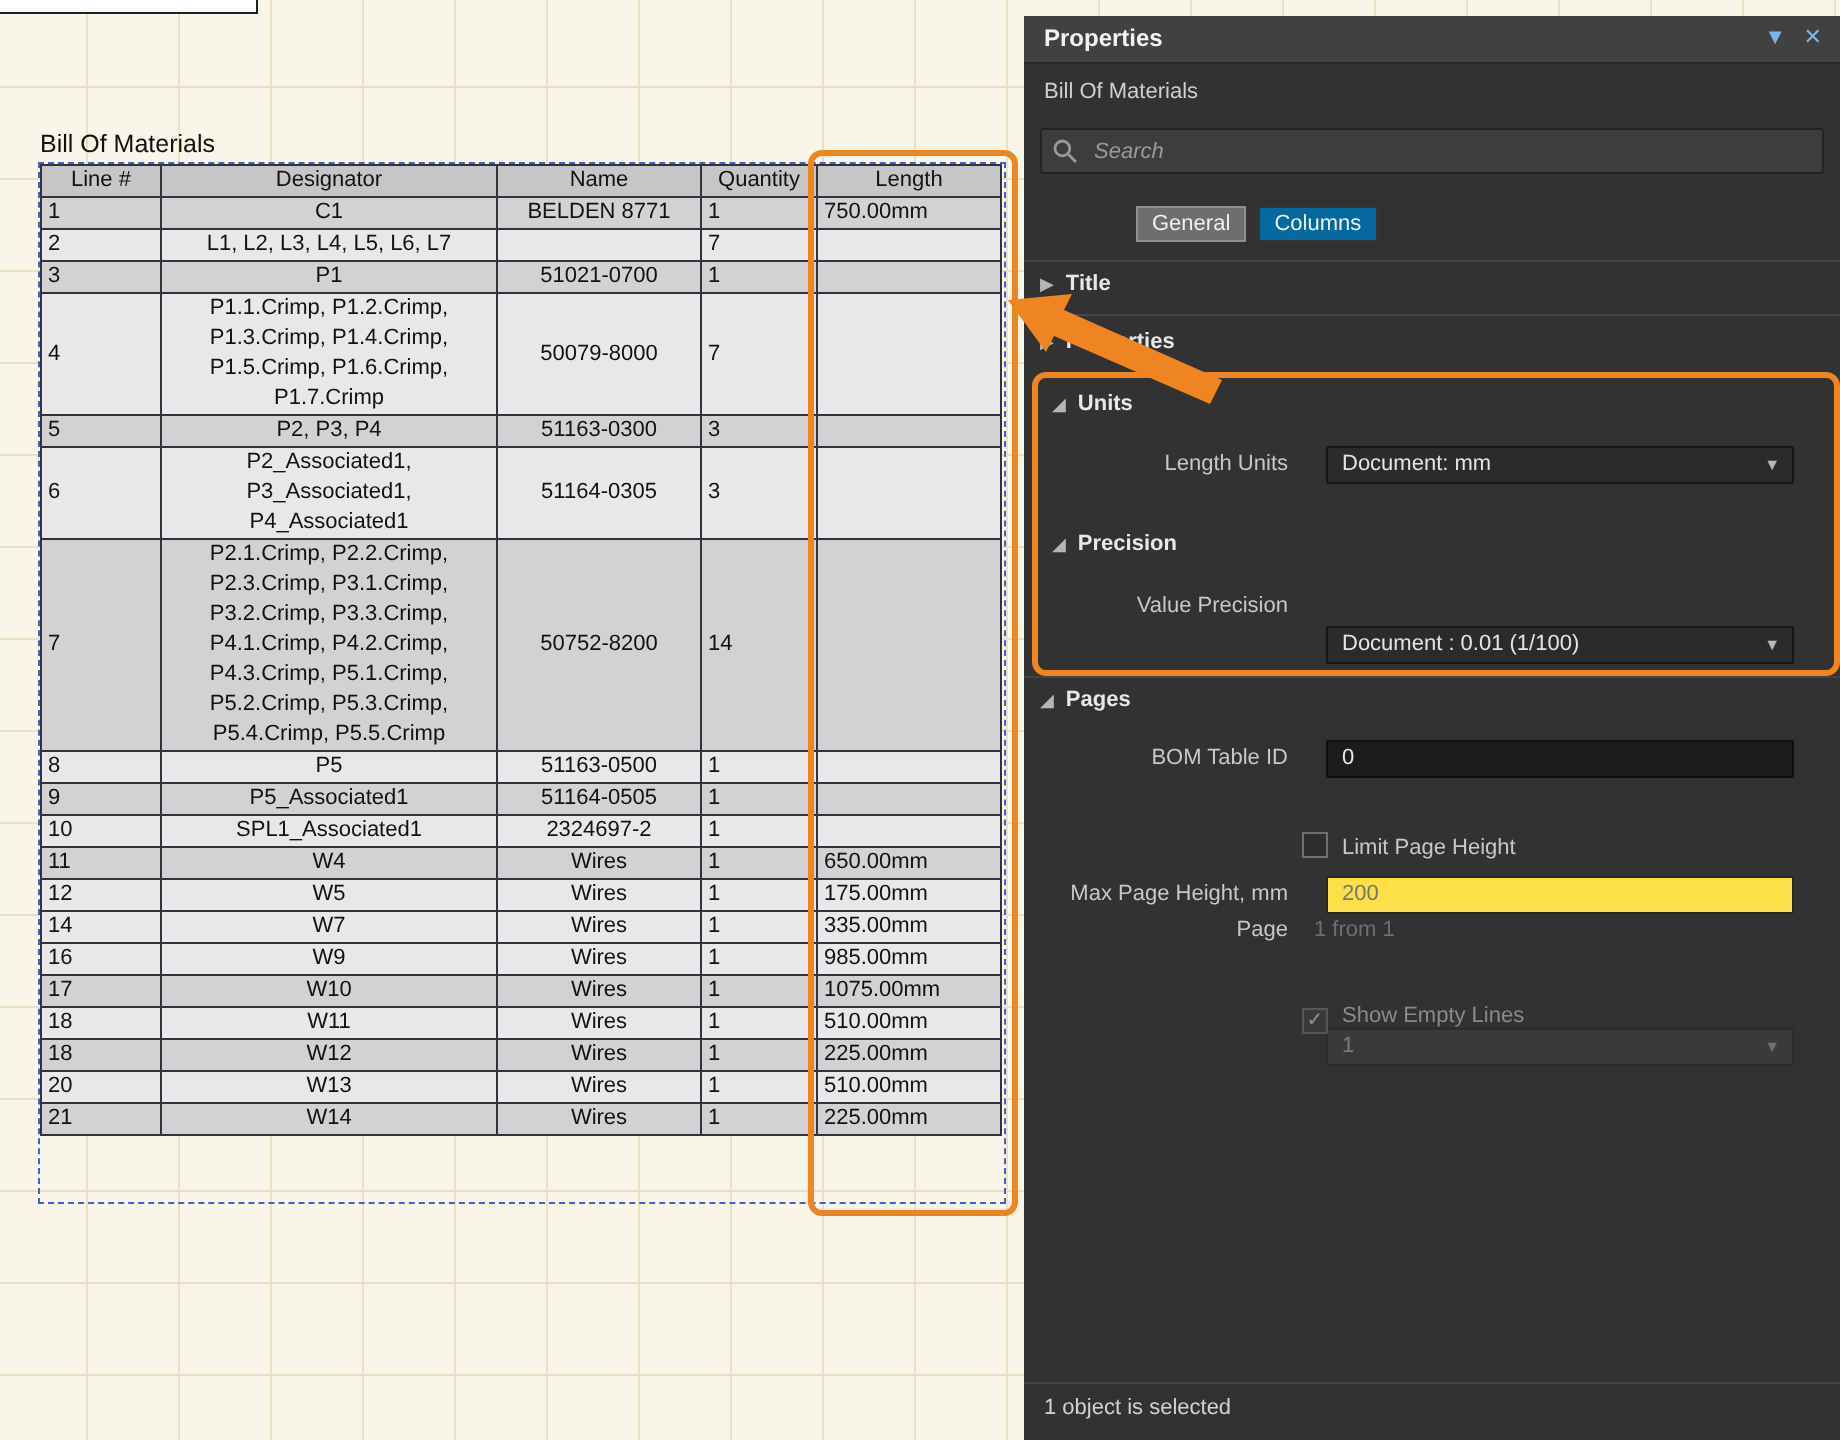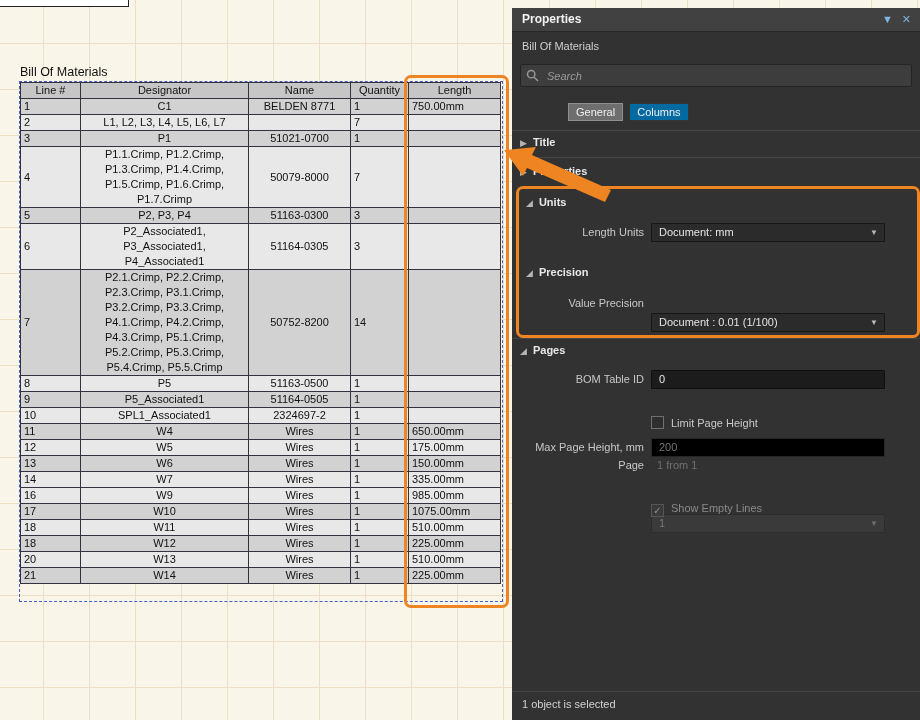--- a/index.html
+++ b/index.html
@@ -59,29 +59,29 @@
   .tab{display:inline-block;height:16px;line-height:16px;padding:0 7px;font-size:11px;color:#f0f0f0;
     background:#0369a1;border:1px solid #353535;margin-right:3px;cursor:default;}
   .tab.active{background:#6e6e6e;border-color:#8f8f8f;margin-left:36px;}
 
   .sep{position:absolute;left:0;width:100%;height:1px;background:#454545;}
 
   .sect{position:absolute;left:8px;font-weight:bold;color:#e8e8e8;white-space:nowrap;}
   .sect .tri{color:#b5b5b5;font-size:9px;margin-right:6px;font-weight:normal;}
 
   .plabel{position:absolute;left:8px;width:124px;text-align:right;color:#c8c8c8;line-height:19px;white-space:nowrap;}
-  .pfield{position:absolute;left:139px;width:234px;height:19px;box-sizing:border-box;}
+  .pfield{position:absolute;left:151px;width:234px;height:19px;box-sizing:border-box;}
 
   .dd{background:#2b2b2b;border:1px solid #161616;border-radius:1px;color:#e4e4e4;line-height:17px;padding-left:7px;position:relative;cursor:default;}
   .dd .dd-arrow{position:absolute;right:6px;top:0;line-height:17px;font-size:8px;color:#b9b9b9;}
   .dd.disabled{background:#3a3a3a;color:#7a7a7a;border-color:#2c2c2c;}
   .dd.disabled .dd-arrow{color:#6f6f6f;}
 
   .tinput{background:#1c1c1c;border:1px solid #0f0f0f;border-radius:1px;color:#e8e8e8;line-height:17px;padding-left:7px;cursor:text;}
-  .tinput.disabled{background:#000000;color:#757575;border-color:#262626;}
+  .tinput.disabled{background:#fde047;color:#757575;border-color:#262626;}
 
   .cbrow{position:absolute;left:139px;height:14px;line-height:13px;white-space:nowrap;}
   .cb{display:inline-block;width:11px;height:11px;background:#2e2e2e;border:1px solid #707070;vertical-align:-2px;margin-right:7px;
       font-size:10px;line-height:11px;text-align:center;color:#909090;}
   .cb.disabled{border-color:#565656;background:#3a3a3a;}
   .cblabel{color:#c8c8c8;}
   .cblabel.disabled{color:#8a8a8a;}
 
   .pinfo{position:absolute;left:145px;color:#6f6f6f;line-height:14px;}
 
@@ -189,27 +189,20 @@
         <td class="c-qty">1</td>
         <td class="c-len">650.00mm</td>
       </tr>
       <tr class="even">
         <td class="c-line">12</td>
         <td class="c-des">W5</td>
         <td class="c-name">Wires</td>
         <td class="c-qty">1</td>
         <td class="c-len">175.00mm</td>
       </tr>
-      <tr class="odd">
-        <td class="c-line">13</td>
-        <td class="c-des">W6</td>
-        <td class="c-name">Wires</td>
-        <td class="c-qty">1</td>
-        <td class="c-len">150.00mm</td>
-      </tr>
       <tr class="even">
         <td class="c-line">14</td>
         <td class="c-des">W7</td>
         <td class="c-name">Wires</td>
         <td class="c-qty">1</td>
         <td class="c-len">335.00mm</td>
       </tr>
       <tr class="even">
         <td class="c-line">16</td>
         <td class="c-des">W9</td>

